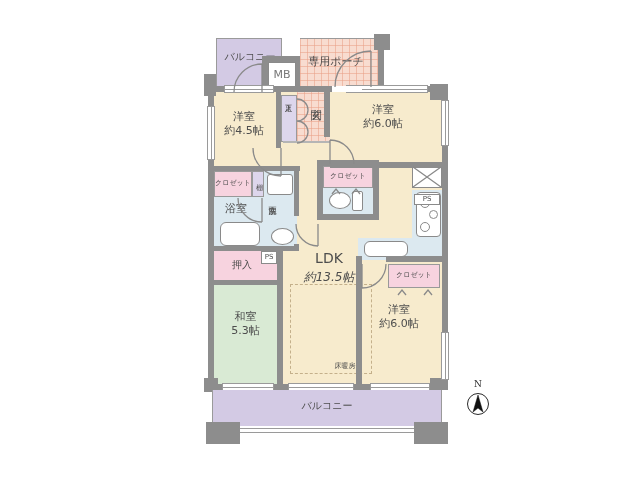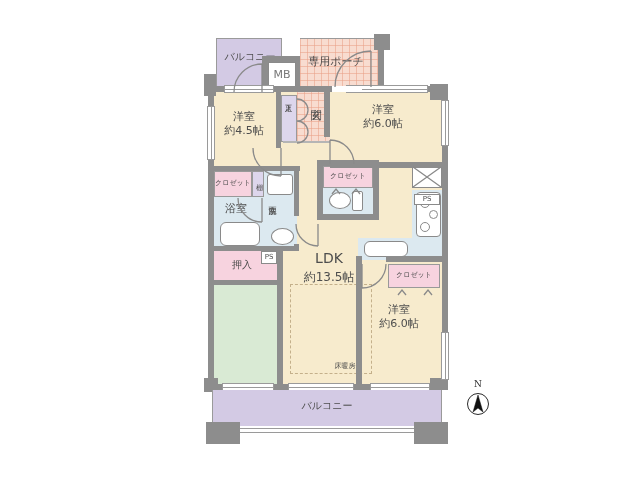--- a/index.html
+++ b/index.html
@@ -79,41 +79,45 @@
   <div class="room" style="left: 264px; top: 197px; width: 33px; height: 53px; background-color: rgb(220, 233, 240);"></div>
   <div class="lbl s8 vert" style="left:266px;top:200px;letter-spacing:0;">洗面室</div>
   <div class="fixture" style="left:271px;top:228px;width:23px;height:17px;border-radius:50%;border-width:1px;"></div>
 
   <div class="room" style="left: 214px; top: 250px; width: 63px; height: 30px; background-color: rgb(247, 211, 223);"></div>
   <div class="lbl s10" style="left:214px;top:258px;width:56px;">押入</div>
   <div class="fixture" style="left:261px;top:251px;width:16px;height:13px;border-width:1px;"></div>
   <div class="lbl s7" style="left:261px;top:253px;width:16px;letter-spacing:0;">PS</div>
 
   <div class="room" style="left: 214px; top: 284px; width: 63px; height: 100px; background-color: rgb(217, 234, 212);"></div>
+  <div class="lbl" style="left:214px;top:310px;width:63px;">
+    <span>和室</span><br>
+    <span>5.3帖</span>
+  </div>
 
   <div class="room boxed" style="left: 323px; top: 166px; width: 50px; height: 22px; box-sizing: border-box; background-color: rgb(247, 211, 223);"></div>
   <div class="lbl s7" style="left:323px;top:172px;width:50px;letter-spacing:0;">クロゼット</div>
   <div class="room" style="left: 323px; top: 188px; width: 50px; height: 26px; background-color: rgb(220, 233, 240);"></div>
   <div class="fixture" style="left:352px;top:191px;width:11px;height:20px;border-radius:2px;border-width:1px;"></div>
   <div class="fixture" style="left:329px;top:192px;width:22px;height:17px;border-radius:50%;border-width:1px;"></div>
 
   <div class="room" style="left: 412px; top: 190px; width: 30px; height: 50px; background-color: rgb(220, 233, 240);"></div>
   <div class="room" style="left: 358px; top: 238px; width: 84px; height: 22px; background-color: rgb(220, 233, 240);"></div>
   <div class="fixture" style="left:416px;top:192px;width:25px;height:45px;border-radius:4px;border-width:1px;"></div>
   <div class="fixture" style="left:420px;top:198px;width:10px;height:10px;border-radius:50%;border-width:1px;"></div>
   <div class="fixture" style="left:429px;top:210px;width:9px;height:9px;border-radius:50%;border-width:1px;"></div>
   <div class="fixture" style="left:420px;top:222px;width:10px;height:10px;border-radius:50%;border-width:1px;"></div>
   <div class="fixture" style="left:364px;top:241px;width:44px;height:16px;border-radius:6px;border-width:1px;"></div>
   <div class="fixture" style="left:412px;top:166px;width:30px;height:22px;"></div>
   <div class="fixture" style="left:414px;top:194px;width:26px;height:11px;border-width:1px;"></div>
   <div class="lbl s7" style="left:414px;top:195px;width:26px;letter-spacing:0;">PS</div>
 
   <div class="lbl" style="left:294px;top:249px;width:70px;font-size:14px;">
     <span>LDK</span><br>
-    <span style="font-size:12px;">約13.5帖</span>
+    <span style="font-size:12px;font-style:italic;">約13.5帖</span>
   </div>
   <div class="dashed" style="left:290px;top:284px;width:82px;height:90px;"></div>
   <div class="lbl s7" style="left:322px;top:362px;width:46px;letter-spacing:0;">床暖房</div>
 
   <div class="room boxed" style="left: 388px; top: 264px; width: 52px; height: 24px; box-sizing: border-box; background-color: rgb(247, 211, 223);"></div>
   <div class="lbl s7" style="left:388px;top:271px;width:52px;letter-spacing:0;">クロゼット</div>
   <div class="lbl" style="left:359px;top:303px;width:80px;">
     <span>洋室</span><br>
     <span>約6.0帖</span>
   </div>

